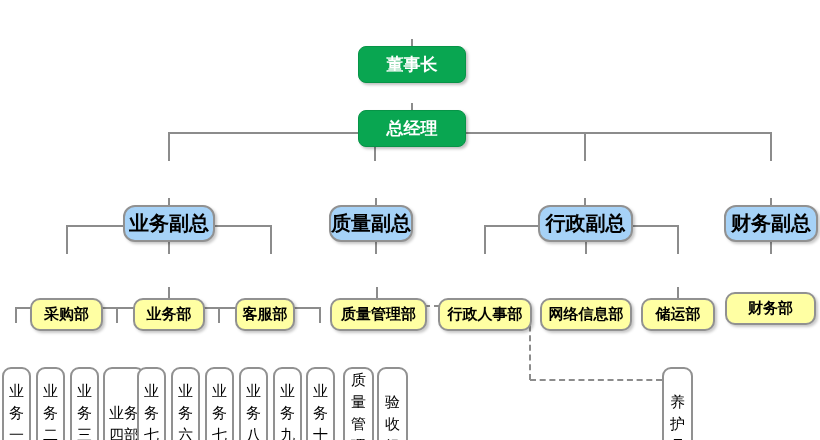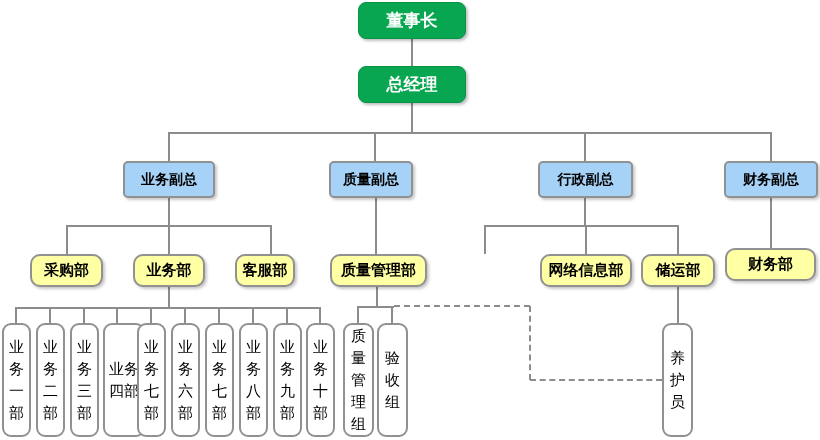--- a/index.html
+++ b/index.html
@@ -1,23 +1,23 @@
 <!DOCTYPE html>
 <html style="--executive-fill: #09a651; --executive-border: #079447; --executive-text: #ffffff; --vp-fill: #a6d2f7; --dept-fill: #ffffa3; --team-fill: #ffffff; --border: #919191; --connector: #8c8c8c; --text: #000000; --background: #ffffff;"><head>
 <meta charset="utf-8">
 <style>
   html,body{margin:0;padding:0;background:#fff;}
   body{font-family:"Liberation Sans","DejaVu Sans",sans-serif;}
   .canvas{position:relative;width:820px;height:440px;background:var(--background,#fff);overflow:hidden;}
   .node{position:absolute;box-sizing:border-box;display:flex;align-items:center;justify-content:center;
-        font-weight:bold;color:var(--text,#000);text-align:center;white-space:nowrap;}
+        font-weight:bold;color:var(--text,#000);text-align:center;white-space:nowrap;margin-top:44px;}
   .exec{background:var(--executive-fill,#09a651);color:var(--executive-text,#fff);border-radius:8px;
         font-size:17px;border:1px solid var(--executive-border,#079447);box-shadow:2px 2px 3px rgba(0,0,0,.25);}
-  .vp{background:var(--vp-fill,#a6d2f7);border:2px solid var(--border,#919191);border-radius:5px;
-      font-size:14px;box-shadow:2px 2px 3px rgba(0,0,0,.22);}
+  .vp{background:var(--vp-fill,#a6d2f7);border:2px solid var(--border,#919191);border-radius:12px;
+      font-size:20px;box-shadow:2px 2px 3px rgba(0,0,0,.22);}
   .dept{background:var(--dept-fill,#ffffa3);border:2px solid var(--border,#919191);border-radius:10px;
         font-size:15px;box-shadow:2px 2px 3px rgba(0,0,0,.22);}
   .unit{background:var(--team-fill,#fff);border:2px solid var(--border,#919191);border-radius:9px;
         font-size:15px;font-weight:normal;line-height:22px;white-space:normal;word-break:break-all;
         padding:0 1px;}
   .hline{position:absolute;height:2px;background:var(--connector,#8c8c8c);}
   .vline{position:absolute;width:2px;background:var(--connector,#8c8c8c);}
   .hdash{position:absolute;height:0;border-top:2px dashed var(--connector,#8c8c8c);}
   .vdash{position:absolute;width:0;border-left:2px dashed var(--connector,#8c8c8c);}
 </style>
@@ -80,20 +80,21 @@
 
   <div class="node vp" style="left:123px;top:161px;width:92px;height:37px">业务副总</div>
   <div class="node vp" style="left:329px;top:161px;width:84px;height:37px">质量副总</div>
   <div class="node vp" style="left:538px;top:161px;width:95px;height:37px">行政副总</div>
   <div class="node vp" style="left:724px;top:161px;width:94px;height:37px">财务副总</div>
 
   <div class="node dept" style="left:30px;top:254px;width:73px;height:33px">采购部</div>
   <div class="node dept" style="left:133px;top:254px;width:72px;height:33px">业务部</div>
   <div class="node dept" style="left:235px;top:254px;width:60px;height:33px">客服部</div>
   <div class="node dept" style="left:330px;top:254px;width:97px;height:33px">质量管理部</div>
+  <div class="node dept" style="left:438px;top:254px;width:94px;height:33px">行政人事部</div>
   <div class="node dept" style="left:540px;top:254px;width:92px;height:33px">网络信息部</div>
   <div class="node dept" style="left:641px;top:254px;width:74px;height:33px">储运部</div>
   <div class="node dept" style="left:725px;top:248px;width:91px;height:33px">财务部</div>
 
   <div class="node unit" style="left:2px;top:323px;width:29px;height:114px">业务一部</div>
   <div class="node unit" style="left:36px;top:323px;width:29px;height:114px">业务二部</div>
   <div class="node unit" style="left:70px;top:323px;width:29px;height:114px">业务三部</div>
   <div class="node unit" style="left:103px;top:323px;width:42px;height:114px">业务四部</div>
   <div class="node unit" style="left:137px;top:323px;width:29px;height:114px">业务七部</div>
   <div class="node unit" style="left:171px;top:323px;width:29px;height:114px">业务六部</div>

